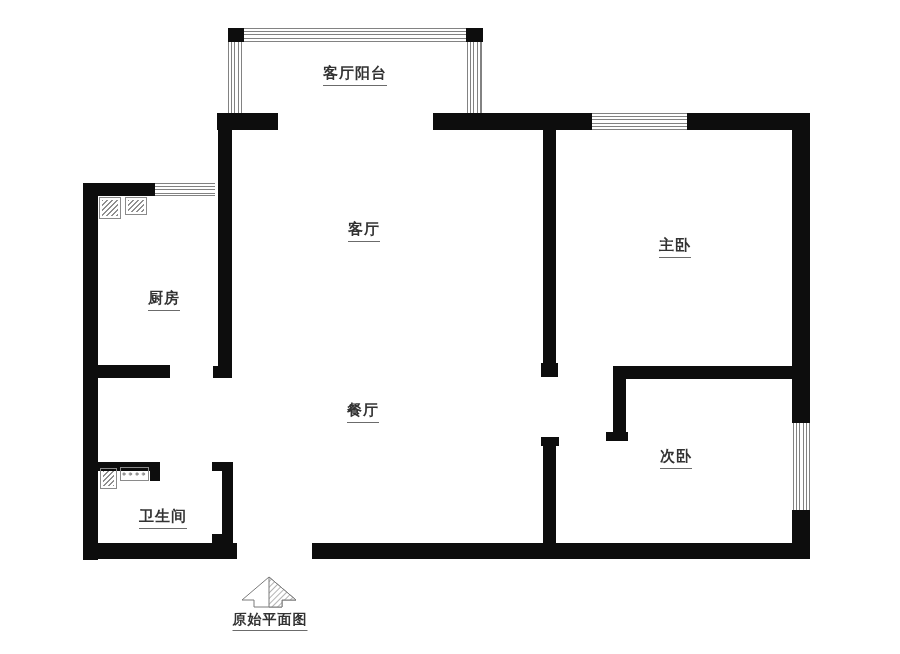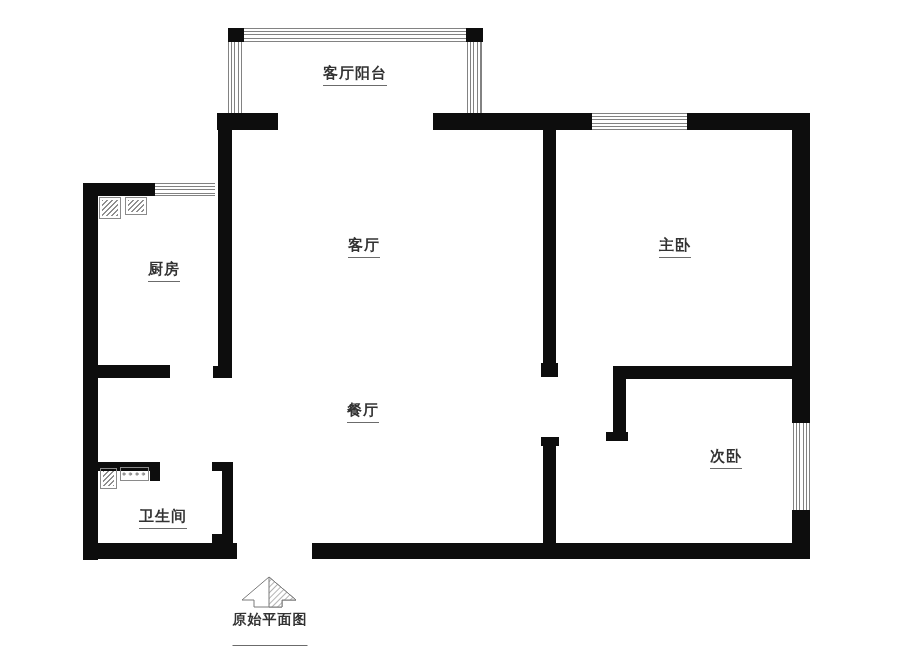--- a/index.html
+++ b/index.html
@@ -28,21 +28,21 @@
     background-size:6.5px 100%; background-repeat:repeat-x;
   }
   .room-label {
     position:absolute; transform:translateX(-50%);
     font-size:15px; font-weight:bold; color:#333333; letter-spacing:1px;
     border-bottom:1px solid #6b6b6b; padding-bottom:2px; white-space:nowrap;
   }
   .caption-label {
     position:absolute; transform:translateX(-50%);
     font-size:14px; font-weight:bold; color:#333333; letter-spacing:1px;
-    border-bottom:1px solid #6b6b6b; padding-bottom:16px; white-space:nowrap;
+    border-bottom:1px solid #6b6b6b; padding-bottom:1px; white-space:nowrap;
   }
 </style>
 </head>
 <body>
 
 <div class="canvas">
 
   <div class="wall" style="left:228px;top:28px;width:16px;height:14px"></div>
   <div class="wall" style="left:466px;top:28px;width:17px;height:14px"></div>
   <div class="win-h" style="left:244px;top:28px;width:222px;height:14px"></div>
@@ -80,26 +80,26 @@
   <div class="wall" style="left:543px;top:130px;width:13px;height:233px"></div>
   <div class="wall" style="left:541px;top:363px;width:17px;height:14px"></div>
   <div class="wall" style="left:541px;top:437px;width:18px;height:9px"></div>
   <div class="wall" style="left:543px;top:446px;width:13px;height:112px"></div>
 
   <div class="wall" style="left:613px;top:366px;width:179px;height:13px"></div>
   <div class="wall" style="left:613px;top:366px;width:13px;height:66px"></div>
   <div class="wall" style="left:606px;top:432px;width:22px;height:9px"></div>
 
   <div class="room-label" style="left:355px;top:64px">客厅阳台</div>
-  <div class="room-label" style="left:364px;top:236px">客厅</div>
-  <div class="room-label" style="left:164px;top:260px">厨房</div>
+  <div class="room-label" style="left:364px;top:220px">客厅</div>
+  <div class="room-label" style="left:164px;top:289px">厨房</div>
   <div class="room-label" style="left:675px;top:236px">主卧</div>
   <div class="room-label" style="left:363px;top:401px">餐厅</div>
   <div class="room-label" style="left:163px;top:507px">卫生间</div>
-  <div class="room-label" style="left:726px;top:447px">次卧</div>
+  <div class="room-label" style="left:676px;top:447px">次卧</div>
 
   <svg width="58" height="33" viewBox="0 0 58 33" style="position:absolute;left:240px;top:576px">
     <defs>
       <pattern id="hatch" width="4" height="4" patternUnits="userSpaceOnUse" patternTransform="rotate(45)">
         <rect width="4" height="4" fill="#ffffff"></rect>
         <line x1="0" y1="0" x2="0" y2="4" stroke="#8a8a8a" stroke-width="1.3"></line>
       </pattern>
     </defs>
     <polygon points="29,1 56,24 42,24 42,31 14,31 14,24 2,24" fill="#ffffff" stroke="#7a7a7a" stroke-width="1"></polygon>
     <polygon points="29,1 56,24 42,24 42,31 29,31" fill="url(#hatch)" stroke="#7a7a7a" stroke-width="1"></polygon>

